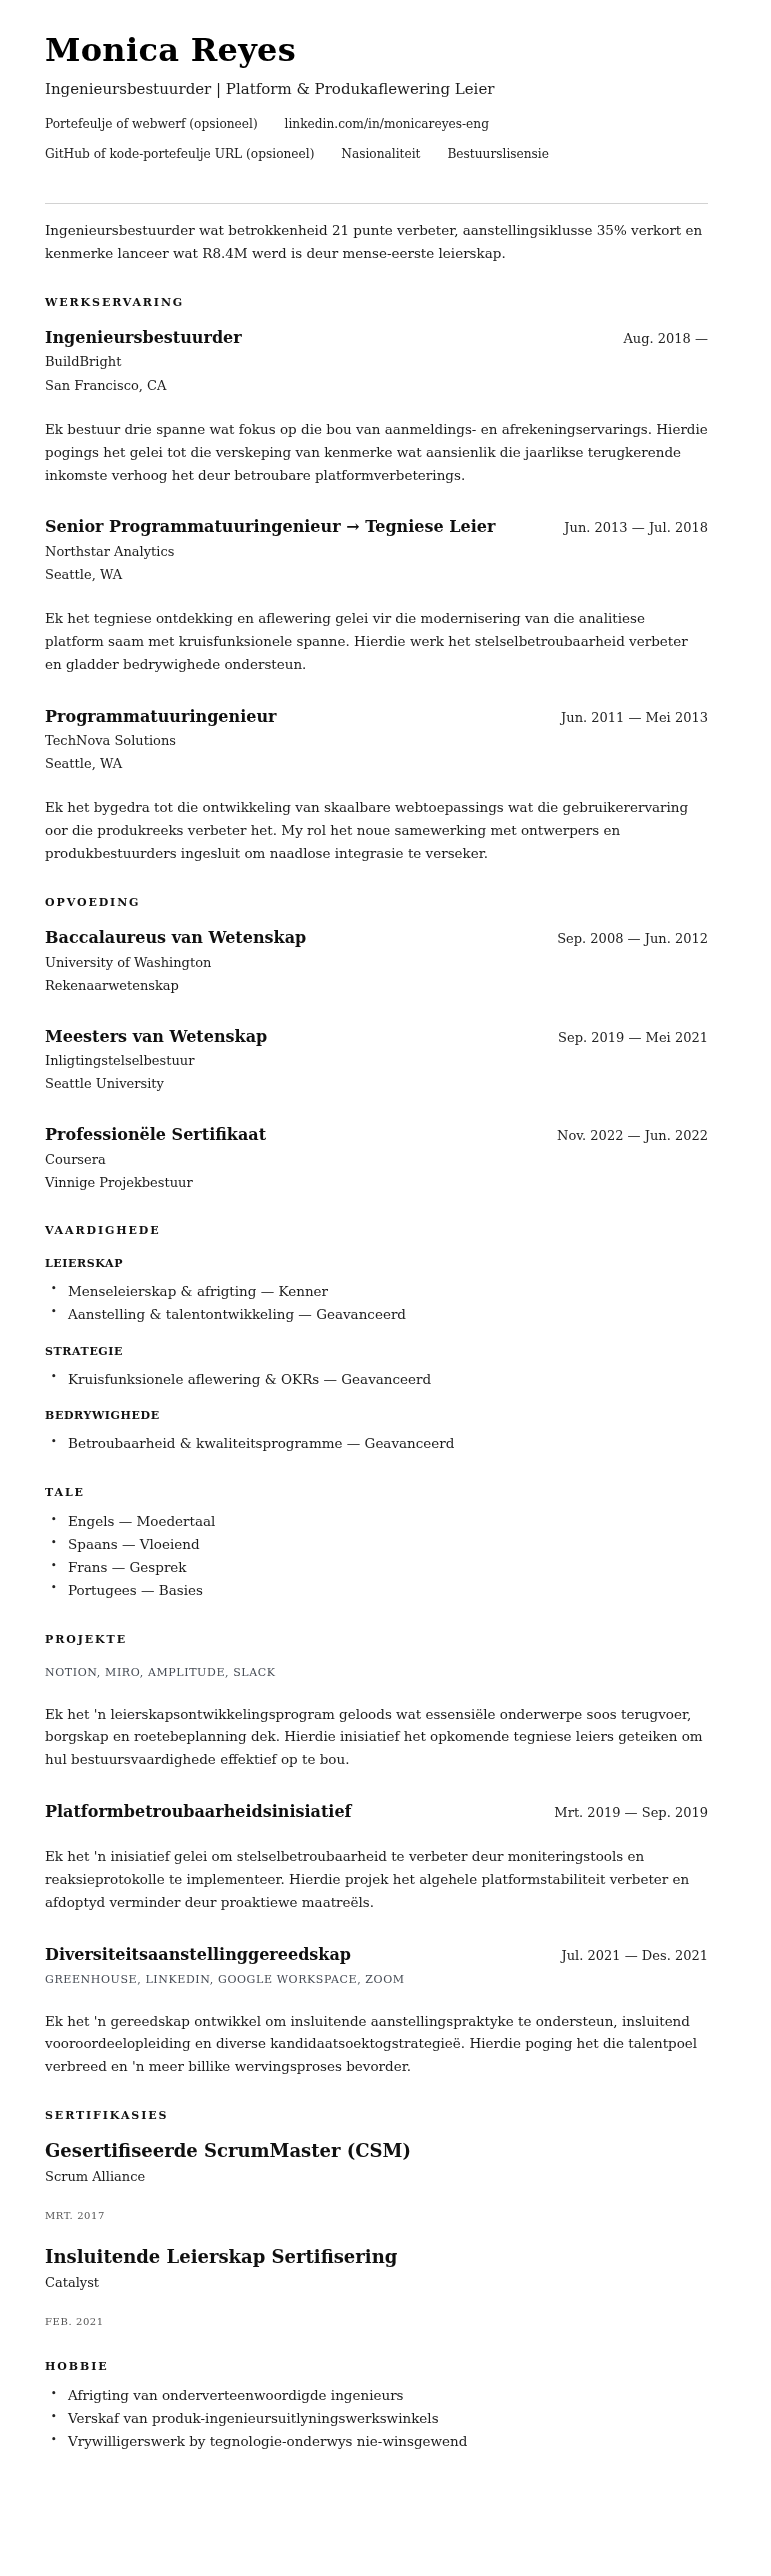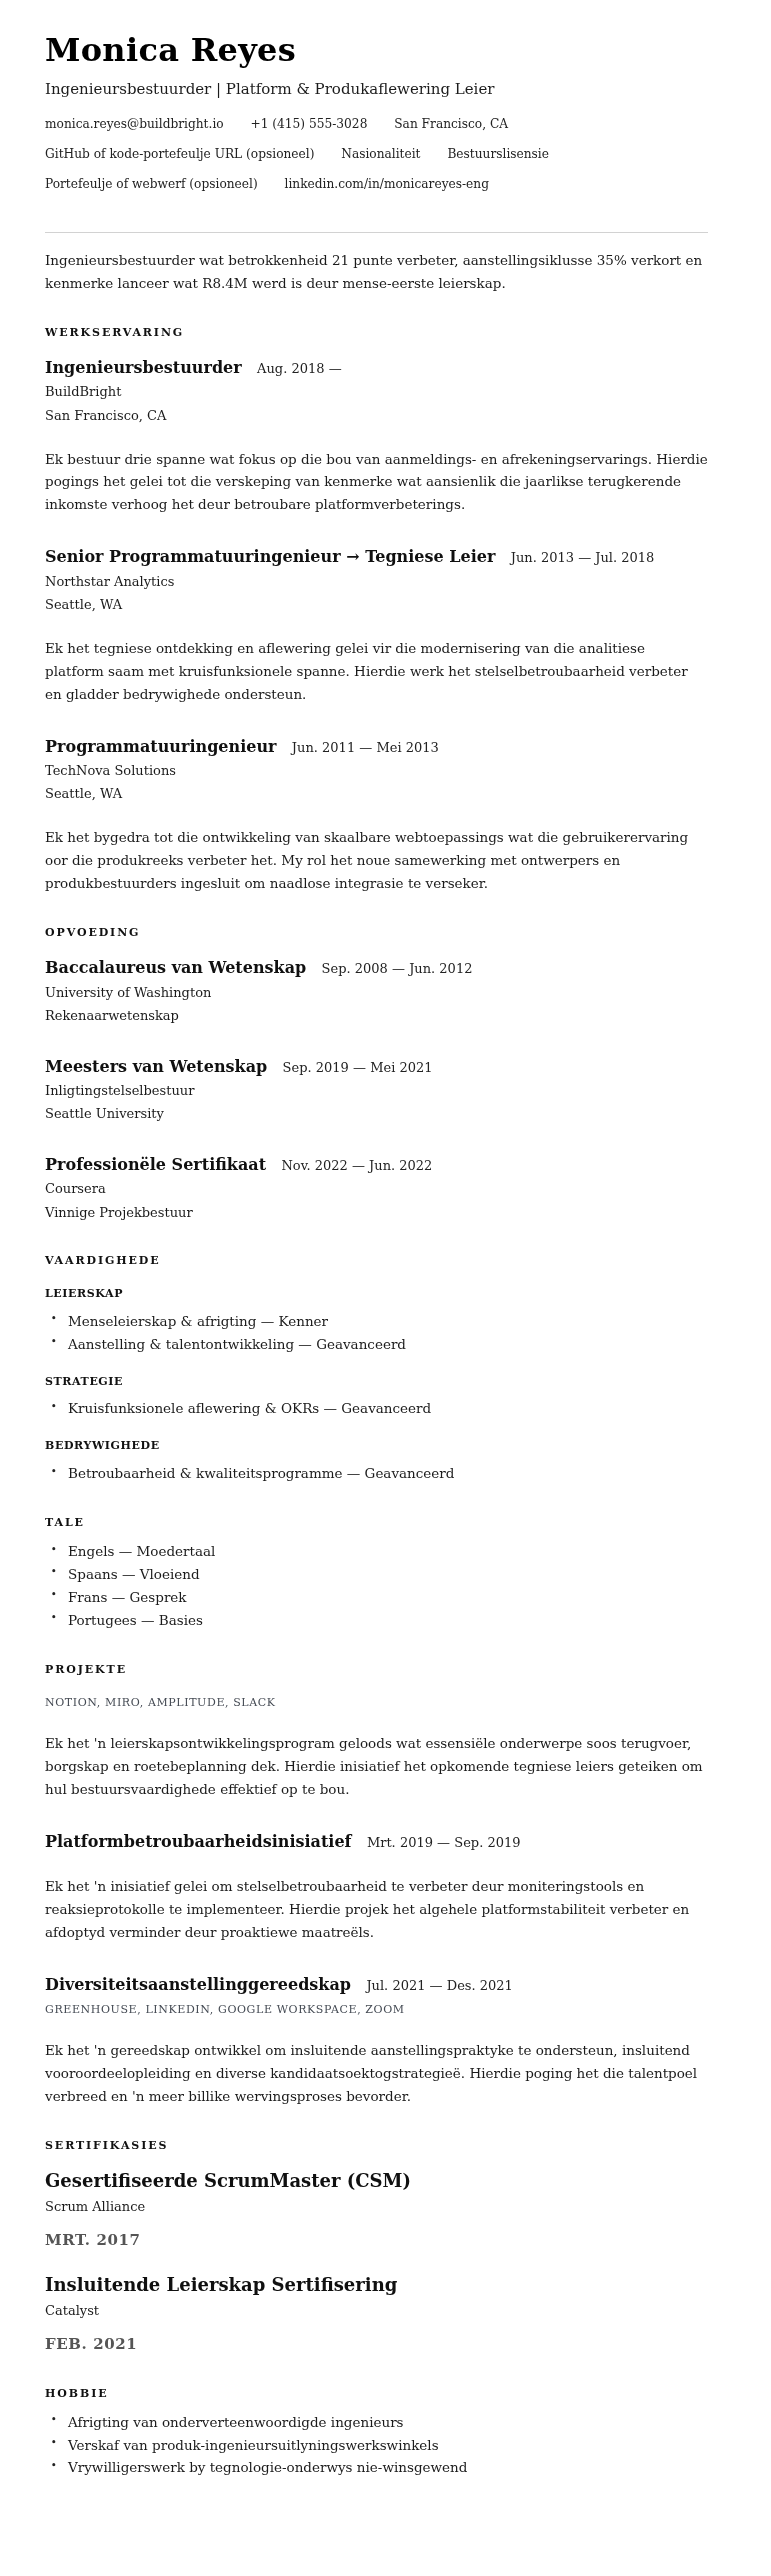--- a/index.html
+++ b/index.html
@@ -19,65 +19,60 @@
 
   .divider { border: none; border-top: 1.3px solid #d2d2d2; margin: 39px 0 0 0; }
 
   h2.section-heading {
     font-size: 11px; font-weight: 700; color: #111;
     letter-spacing: 1.9px; margin: 31px 0 0 0; line-height: 1.3;
   }
 
   .entry { margin-top: 18px; }
   .entry + .entry { margin-top: 31px; }
-  .entry-head { display: flex; align-items: baseline; }
+  .entry-head { display: flex; justify-content: space-between; align-items: baseline; }
   .entry-title { font-size: 16px; font-weight: 700; margin: 0; line-height: 1.3; color: #101010; }
   .entry-date { font-size: 13px; color: #222; white-space: nowrap; padding-left: 15.4px; line-height: 1.3; }
   .entry-sub { font-size: 13px; margin-top: 4.5px; line-height: 1.45; color: #1b1b1b; }
   .entry-desc { font-size: 13.5px; line-height: 1.7; margin: 22px 0 0 0; max-width: 693px; }
 
   .tools-line { font-size: 11px; letter-spacing: 0.6px; color: #454b54; margin-top: 6.4px; line-height: 1.4; }
 
   .skill-group-title { font-size: 11px; font-weight: 700; letter-spacing: 0.6px; margin: 18px 0 0 0; line-height: 1.4; color: #111; }
 
   ul.bullet-list { list-style: none; margin: 8.4px 0 0 0; padding: 0; font-size: 13.5px; line-height: 1.7; }
   ul.bullet-list li { position: relative; padding-left: 23px; }
   ul.bullet-list li::before {
     content: "\2022"; position: absolute; left: 5.8px; top: 0.6px; font-size: 10.3px; color: #222;
   }
 
   .cert { margin-top: 15.4px; }
   .cert + .cert { margin-top: 22px; }
   .cert-title { font-size: 18px; font-weight: 700; margin: 0; line-height: 1.35; color: #101010; }
   .cert-org { font-size: 13px; margin-top: 4.5px; line-height: 1.45; }
-  .cert-date { font-size: 15px; letter-spacing: 0.6px; color: #555; margin-top: 13px; line-height: 1.45; font-weight: bold; }
+  .cert-date { font-size: 10px; letter-spacing: 0.6px; color: #555; margin-top: 22px; line-height: 1.45; }
 </style>
 </head>
 <body>
 
 <div class="page">
 
   <header>
     <h1 class="name">Monica Reyes</h1>
     <div class="subtitle">Ingenieursbestuurder | Platform &amp; Produkaflewering Leier</div>
 
     <div class="contact">
       <div class="contact-row">
-        <span class="contact-item">monica.reyes@buildbright.io</span>
-        <span class="contact-item">+1 (415) 555-3028</span>
-        <span class="contact-item">San Francisco, CA</span>
+        <span class="contact-item">Portefeulje of webwerf (opsioneel)</span>
+        <span class="contact-item">linkedin.com/in/monicareyes-eng</span>
       </div>
       <div class="contact-row">
         <span class="contact-item">GitHub of kode-portefeulje URL (opsioneel)</span>
         <span class="contact-item">Nasionaliteit</span>
         <span class="contact-item">Bestuurslisensie</span>
-      </div>
-      <div class="contact-row">
-        <span class="contact-item">Portefeulje of webwerf (opsioneel)</span>
-        <span class="contact-item">linkedin.com/in/monicareyes-eng</span>
       </div>
     </div>
   </header>
 
   <hr class="divider">
 
   <section>
     <p class="entry-desc" style="margin-top:15.4px">Ingenieursbestuurder wat betrokkenheid 21 punte verbeter, aanstellingsiklusse 35% verkort en kenmerke lanceer wat R8.4M werd is deur mense-eerste leierskap.</p>
   </section>
 

